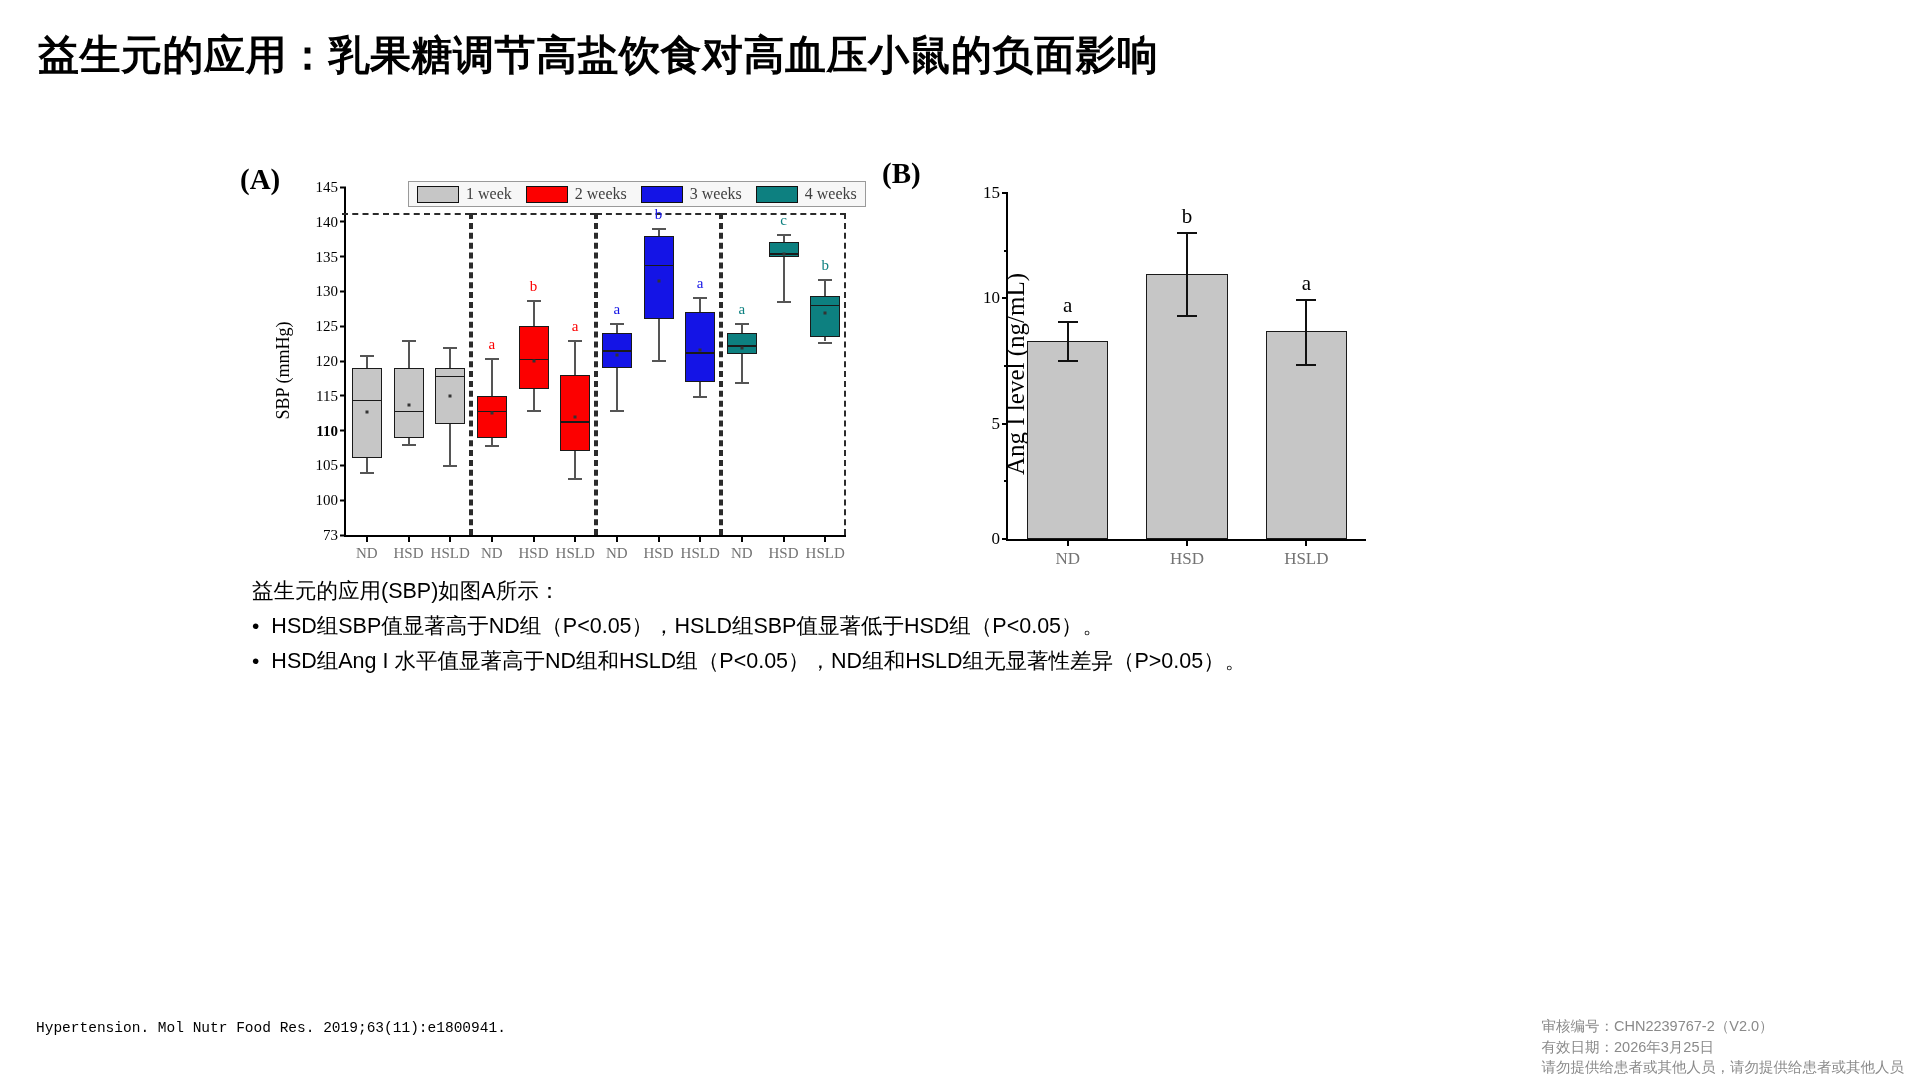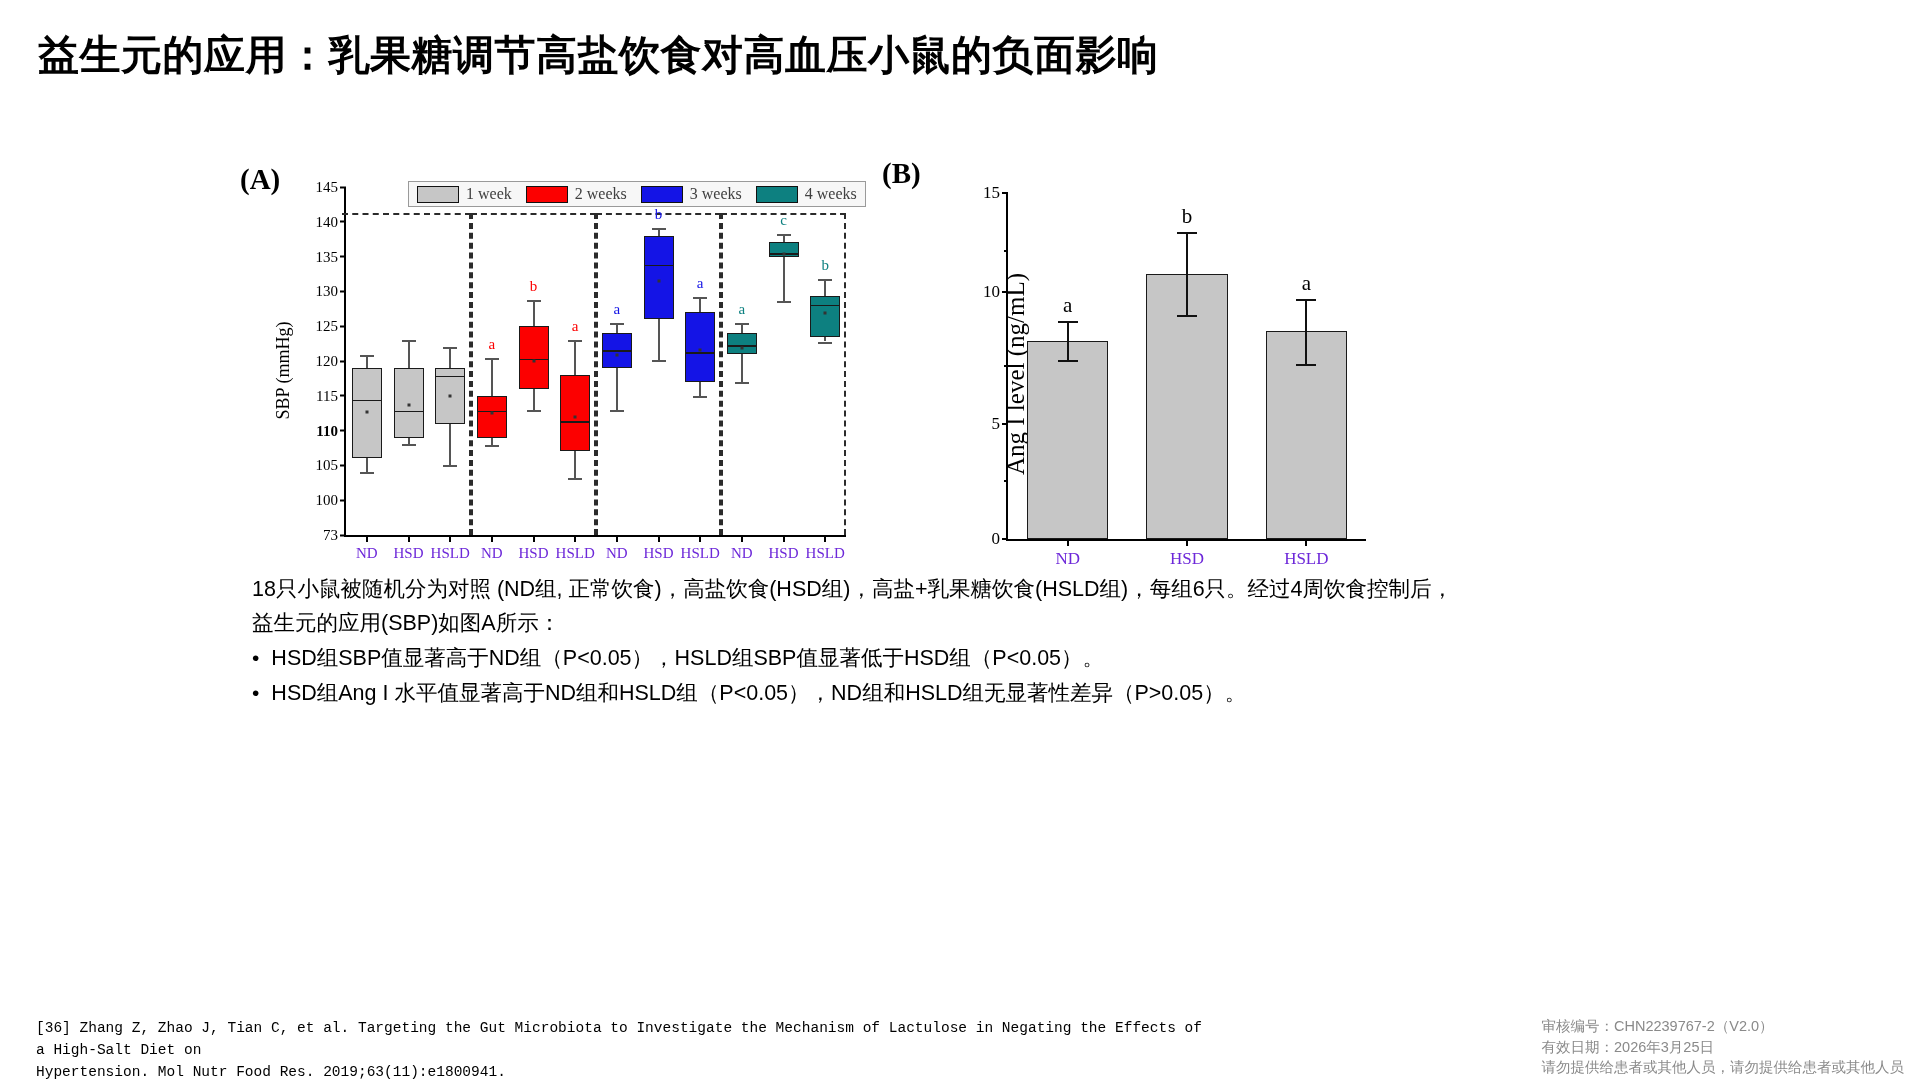--- a/index.html
+++ b/index.html
@@ -94,21 +94,21 @@
   }
   .ytick-minor::after { width: 4px; height: 2px; }
 
   .xtick-label {
     position: absolute;
     top: 100%;
     transform: translateX(-50%);
     margin-top: 10px;
     font-family: "Liberation Serif", serif;
     font-size: 15px;
-    color: #6d28d9;
+    color: #737373;
     white-space: nowrap;
   }
   .xtick-mark {
     position: absolute;
     top: 100%;
     width: 2px;
     height: 7px;
     background: #000;
     transform: translateX(-50%);
   }
@@ -485,21 +485,21 @@
   </div>
 
   <div class="panel-b">
     <div class="panel-label">(B)</div>
 
     <div class="axis-title-y" style="left:10px; top:205px; width:260px; text-align:center; font-size:25px; transform:rotate(-90deg);">Ang I level (ng/mL)</div>
 
     <div class="plot-b" id="plotB">
         <div class="ytick" style="top: 346px; font-size: 17px;">0</div>
         <div class="ytick" style="top: 230.667px; font-size: 17px;">5</div>
-        <div class="ytick" style="top: 99px; font-size: 17px;">10</div>
+        <div class="ytick" style="top: 105px; font-size: 17px;">10</div>
         <div class="ytick" style="top: 0px; font-size: 17px;">15</div>
         <div class="ytick ytick-minor" style="top: 288.333px;"></div>
         <div class="ytick ytick-minor" style="top: 173px;"></div>
         <div class="ytick ytick-minor" style="top: 57.6667px;"></div>
         <div style="position: absolute; left: 19.0933px; width: 81.1467px; top: 0px; height: 346px;">
           <div class="bar" style="left: 0px; width: 81.1467px; height: 198.373px; background: rgb(198, 198, 198);"></div>
           <div class="bar-err" style="top: 128.02px; height: 39.2133px;"></div>
           <div class="bar-err-cap" style="top: 128.02px;"></div>
           <div class="bar-err-cap" style="top: 167.233px;"></div>
           <div class="bar-sig" style="top: 100.02px;">a</div>
@@ -522,34 +522,32 @@
           <div class="bar-err-cap" style="top: 170.693px;"></div>
           <div class="bar-sig" style="top: 78.1067px;">a</div>
         </div>
         <div class="xtick-mark" style="left: 298.333px;"></div>
         <div class="xtick-label" style="left: 298.333px; font-size: 17px;">HSLD</div>
       </div>
   </div>
 </div>
 
 <div class="body-text">
-  <div class="body-line">18只小鼠被随机分为对照 (ND组, 正常饮食)，高盐饮食(HSD组)，高盐+乳果糖饮食(HSLD组)，每组6只。经过4周饮食控制后，</div>
   <div class="body-line" style="margin-top:2px;">益生元的应用(SBP)如图A所示：</div>
   <div class="bullet-line">
     <span class="bullet-dot">•</span>
     <span>HSD组SBP值显著高于ND组（P&lt;0.05），HSLD组SBP值显著低于HSD组（P&lt;0.05）。</span>
   </div>
   <div class="bullet-line">
     <span class="bullet-dot">•</span>
     <span>HSD组Ang I 水平值显著高于ND组和HSLD组（P&lt;0.05），ND组和HSLD组无显著性差异（P&gt;0.05）。</span>
   </div>
 </div>
 
 <div class="footer-ref">
-  <div>[36] Zhang Z, Zhao J, Tian C, et al. Targeting the Gut Microbiota to Investigate the Mechanism of Lactulose in Negating the Effects of a High-Salt Diet on</div>
   <div>Hypertension. Mol Nutr Food Res. 2019;63(11):e1800941.</div>
 </div>
 
 <div class="approval">
   <div>审核编号：CHN2239767-2（V2.0）</div>
   <div>有效日期：2026年3月25日</div>
   <div>请勿提供给患者或其他人员，请勿提供给患者或其他人员</div>
 </div>
 
 </body></html>

